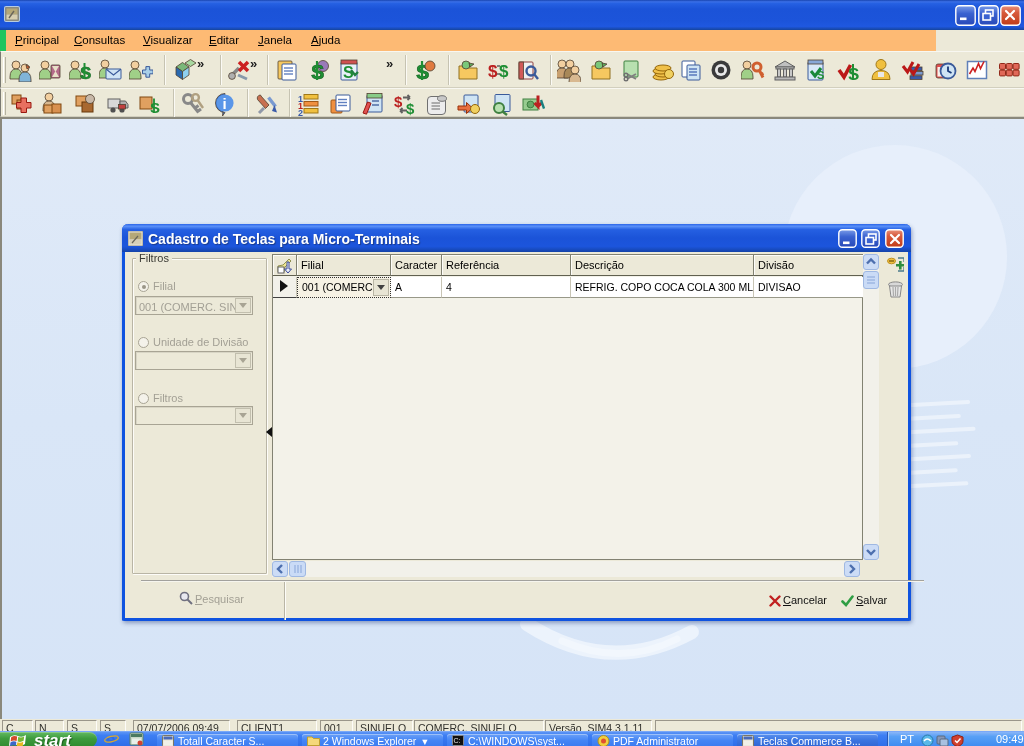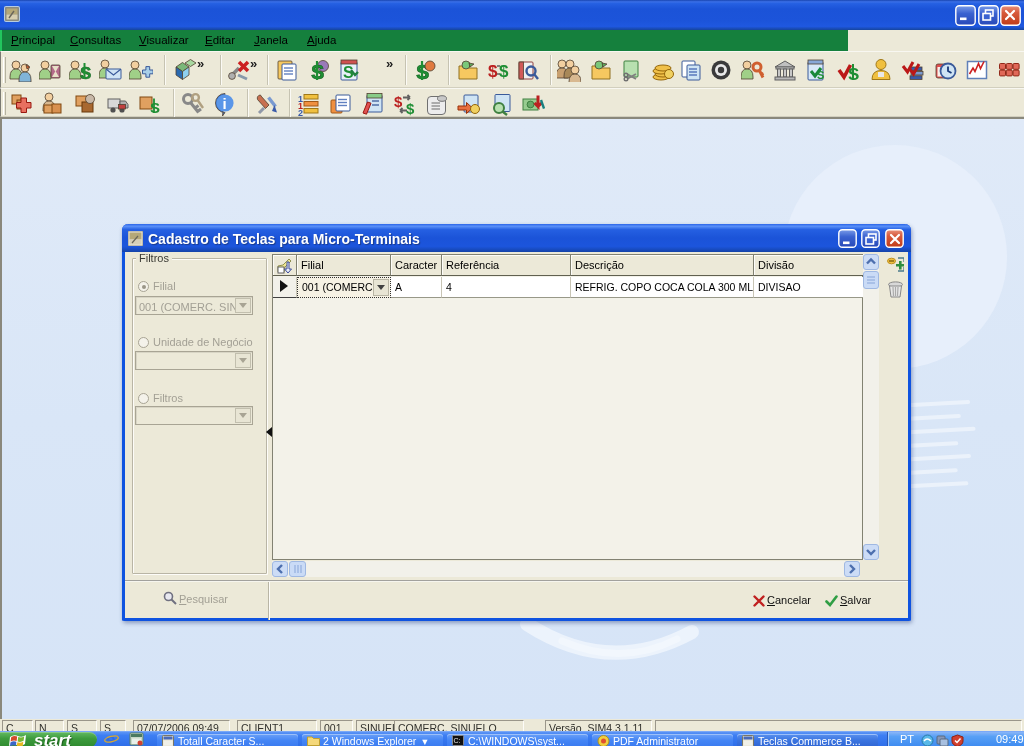--- a/index.html
+++ b/index.html
@@ -4,21 +4,21 @@
 body { width:1024px; height:746px; overflow:hidden; font-family:"Liberation Sans",sans-serif; }
 #screen { position:absolute; left:0; top:0; width:1024px; height:746px; overflow:hidden; background:#ECE9D8; }
 .abs { position:absolute; }
 
 #titlebar { left:0; top:0; width:1024px; height:30px;
   background:linear-gradient(180deg,#1845b0 0%,#3a6fe8 6%,#2560e2 12%,#1b53d8 30%,#1c54da 70%,#1f58e0 88%,#16459e 100%); }
 #titlebar .ticon { position:absolute; left:4px; top:6px; }
 #titlebar .ttext { position:absolute; left:25px; top:8px; color:#fff; font-size:12.5px; font-weight:bold; letter-spacing:0.2px; text-shadow:1px 1px 1px #1a3a8a; }
 .winbtn { position:absolute; top:5px; width:21px; height:21px; }
 
-#menubar { left:0; top:30px; width:848px; height:21px; background:#15803d; border-left:2px solid #22c55e; }
+#menubar { left:0; top:30px; width:936px; height:21px; background:#fdba74; border-left:6px solid #22c55e; }
 .mi { position:absolute; top:4px; font-size:11.5px; color:#000; }
 .mi u { text-decoration:underline; }
 
 .toolbar { left:0; top:51px; width:1024px; height:37px; background:#ECE9D8; border-left:1px solid #7a7a72; border-top:1px solid #f8f7f1; border-bottom:1px solid #d2cfbe; }
 #tb2 { top:88px; height:29px; }
 .tsep { position:absolute; width:2px; background:#c6c3b2; border-right:1px solid #fbfaf5; }
 .chev { position:absolute; font-size:13px; font-weight:bold; color:#202020; }
 .tic { position:absolute; width:24px; height:24px; }
 .grip { position:absolute; left:2px; width:3px; border-left:1px solid #fff; border-right:1px solid #b5b2a1; }
 
@@ -44,21 +44,21 @@
 .combo .ctext { position:absolute; left:3px; top:3.5px; font-size:11px; color:#a3a095; white-space:nowrap; overflow:hidden; width:98px; }
 
 #gridwrap { position:absolute; left:147px; top:30px; width:591px; height:306px; background:#f3f2e9; border:1px solid #828272; }
 .gh { position:absolute; top:0; height:21px; background:#ECE9D8; border-right:1px solid #808070; border-bottom:1px solid #606050; box-shadow:inset 1px 1px 0 #fdfcf8; font-size:11px; color:#000; }
 .gh span { position:absolute; left:4px; top:4px; white-space:nowrap; }
 .gc { position:absolute; top:22px; height:21px; background:#fff; border-right:1px solid #c8c5b5; border-bottom:1px solid #989888; font-size:10.5px; }
 .gc span { position:absolute; left:4px; top:4px; white-space:nowrap; }
 
 .sb { position:absolute; background:#f2f1ea; }
 
-#dlgbottom { position:absolute; left:0px; top:356px; width:783px; height:26px; border-top:2px groove #f6f5ee; }
+#dlgbottom { position:absolute; left:16px; top:356px; width:783px; height:26px; border-top:2px groove #f6f5ee; }
 #dlgbottom .divv { position:absolute; left:143px; top:0; width:2px; height:38px; border-left:1px solid #b9b5a5; border-right:1px solid #fdfcf8; }
 .btnlabel { position:absolute; font-size:11px; }
 .btnlabel u { text-decoration:underline; }
 
 #statusbar { left:0; top:719px; width:1024px; height:13px; background:#ECE9D8; }
 .scell { position:absolute; top:1px; height:16px; background:#ECE9D8; border:1px solid; border-color:#9a968a #fdfcf8 #fdfcf8 #9a968a; font-size:10.5px; color:#30302c; overflow:hidden; }
 .scell div { margin:1px 0 0 3px; white-space:nowrap; }
 
 #taskbar { left:0; top:731px; width:1024px; height:15px; background:linear-gradient(180deg,#5c95f5 0%,#3d7ef3 25%,#2e6ee9 100%); border-top:1px solid #7aa8f8; }
 #startbtn { position:absolute; left:0; top:0; width:97px; height:15px; background:linear-gradient(180deg,#5db65d 0%,#3d9b3d 40%,#2f8b2f 100%); border-radius:0 8px 8px 0; border-top:1px solid #88c888; }
@@ -485,21 +485,21 @@
       <div id="fgroup"></div>
       <div id="flabel">Filtros</div>
       <div class="radio sel" style="left:13px;top:57px"></div>
       <div class="flab" style="left:28px;top:56px">Filial</div>
       <div class="combo" style="top:72px">
           <span class="ctext">001 (COMERC. SINU</span>
           <span class="cbtn"></span>
           <span class="carr"></span>
         </div>
       <div class="radio" style="left:13px;top:113px"></div>
-      <div class="flab" style="left:28px;top:112px">Unidade de Negócio</div>
+      <div class="flab" style="left:28px;top:112px">Unidade de Divisão</div>
       <div class="combo" style="top:127px">
           <span class="cbtn"></span>
           <span class="carr"></span>
         </div>
       <div class="radio" style="left:13px;top:169px"></div>
       <div class="flab" style="left:28px;top:168px">Filtros</div>
       <div class="combo" style="top:182px">
           <span class="cbtn"></span>
           <span class="carr"></span>
         </div>
@@ -631,21 +631,21 @@
       </div>
     <div class="scell" style="left:237px;width:80px">
         <div>CLIENT1</div>
       </div>
     <div class="scell" style="left:320px;width:33px">
         <div>001</div>
       </div>
     <div class="scell" style="left:356px;width:57px">
         <div>SINUELO</div>
       </div>
-    <div class="scell" style="left:394px;width:130px">
+    <div class="scell" style="left:414px;width:130px">
         <div>COMERC. SINUELO</div>
       </div>
     <div class="scell" style="left:545px;width:107px">
         <div>Versão&nbsp; SIM4.3.1.11</div>
       </div>
     <div class="scell" style="left:655px;width:367px">
         <div></div>
       </div>
   </div>
 

